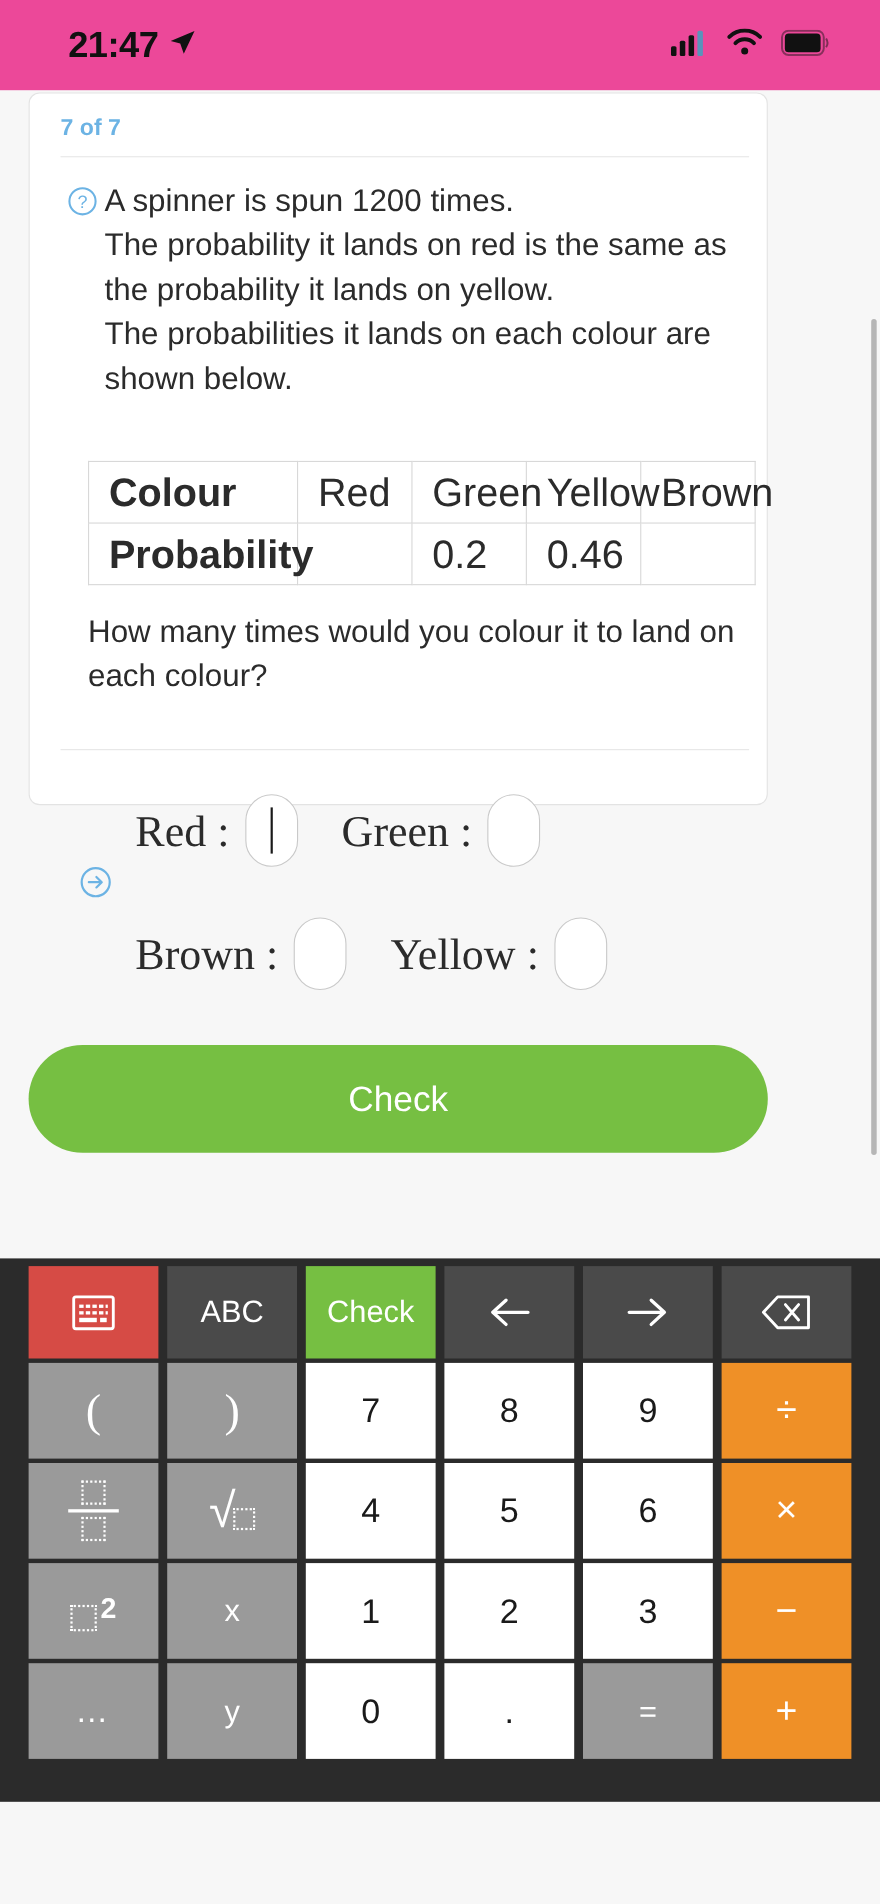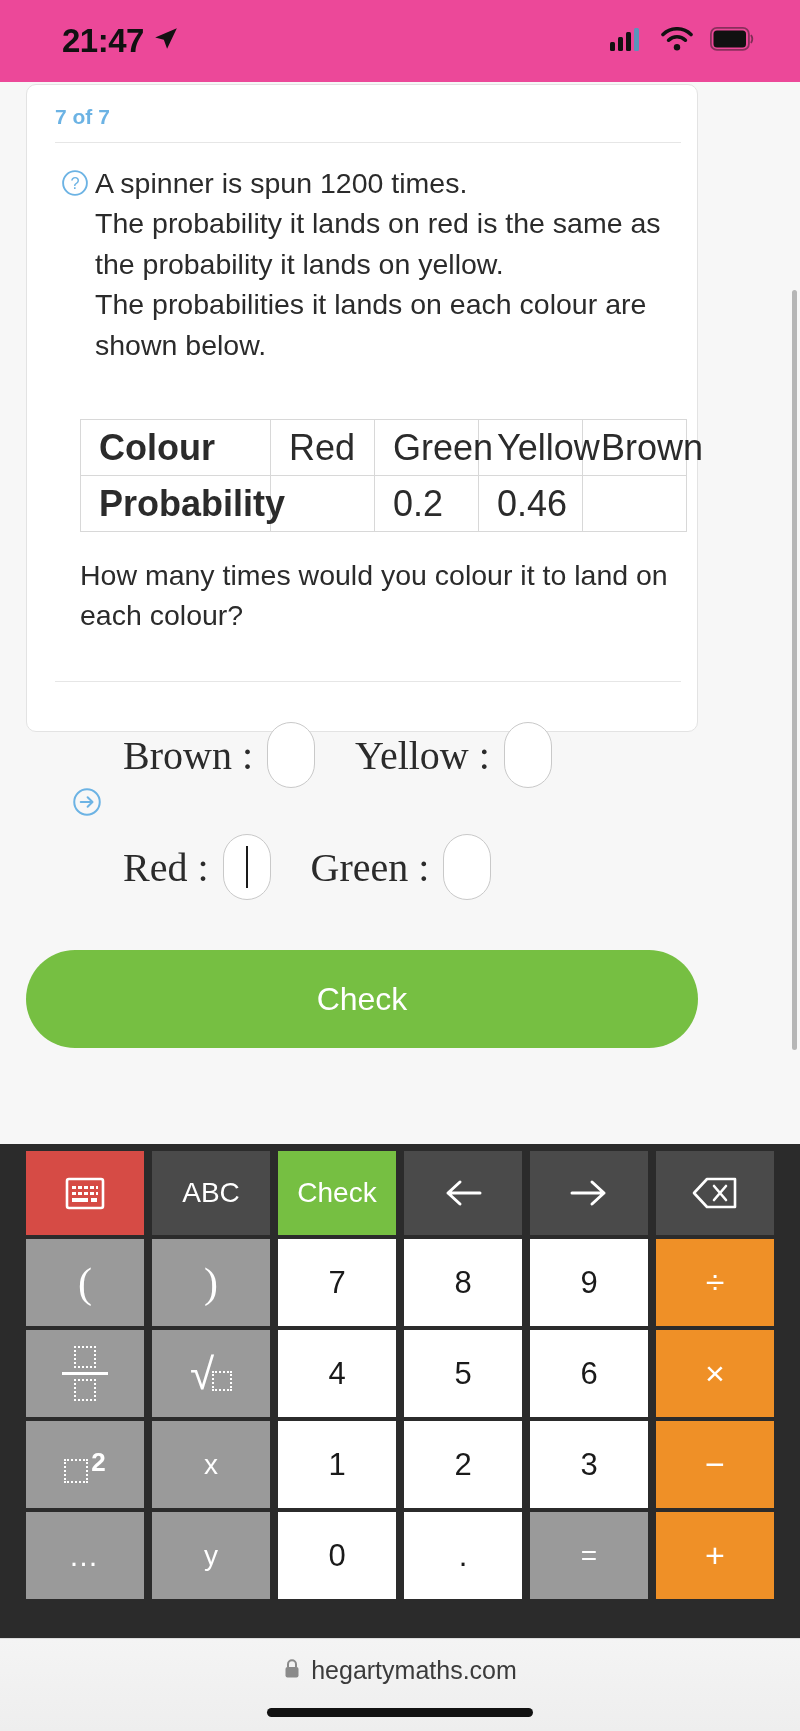--- a/index.html
+++ b/index.html
@@ -365,35 +365,35 @@
     <div class="q-divider bottom"></div>
 
     <div class="ans-area">
       <span class="arrow-icon">
         <svg width="30" height="30" viewBox="0 0 24 24">
           <circle cx="12" cy="12" r="10.2" fill="none" stroke="#6cb3e4" stroke-width="1.6"></circle>
           <path d="M7 12 h9 M12.5 8.2 L16.4 12 L12.5 15.8" fill="none" stroke="#6cb3e4" stroke-width="1.6" stroke-linecap="round" stroke-linejoin="round"></path>
         </svg>
       </span>
 
-      <div class="ans-row r2">
-        <span class="ans-label">Brown :</span>
-        <span class="ans-box"></span>
-        <span class="gap"></span>
-        <span class="ans-label">Yellow :</span>
-        <span class="ans-box"></span>
-      </div>
-
       <div class="ans-row r1">
         <span class="ans-label">Red :</span>
         <span class="ans-box">
           <span class="caret"></span>
         </span>
         <span class="gap"></span>
         <span class="ans-label">Green :</span>
+        <span class="ans-box"></span>
+      </div>
+
+      <div class="ans-row r2">
+        <span class="ans-label">Brown :</span>
+        <span class="ans-box"></span>
+        <span class="gap"></span>
+        <span class="ans-label">Yellow :</span>
         <span class="ans-box"></span>
       </div>
     </div>
   </div>
 
   <button class="check-btn">Check</button>
 
   <div class="calc-hint">
     <span class="hint-ico"></span>
     <span class="hint-txt">You may use a calculator</span>
@@ -487,26 +487,14 @@
     <div class="kb-row">
       <div class="kb-key k-gray k-dots">…</div>
       <div class="kb-key k-gray">y</div>
       <div class="kb-key k-white">0</div>
       <div class="kb-key k-white">.</div>
       <div class="kb-key k-gray">=</div>
       <div class="kb-key k-orange">+</div>
     </div>
   </div>
 
-  <div class="browser-bar">
-    <div class="url-line">
-      <span>
-        <svg width="18" height="22" viewBox="0 0 18 22">
-          <path d="M5 9 V6.2 a4 4 0 0 1 8 0 V9" fill="none" stroke="#8a8a8a" stroke-width="2"></path>
-          <rect x="2.5" y="9" width="13" height="10.5" rx="2" fill="#8a8a8a"></rect>
-        </svg>
-      </span>
-      <span class="url-text">hegartymaths.com</span>
-    </div>
-    <div class="home-indicator"></div>
-  </div>
 
 </div>
 
 </body></html>

